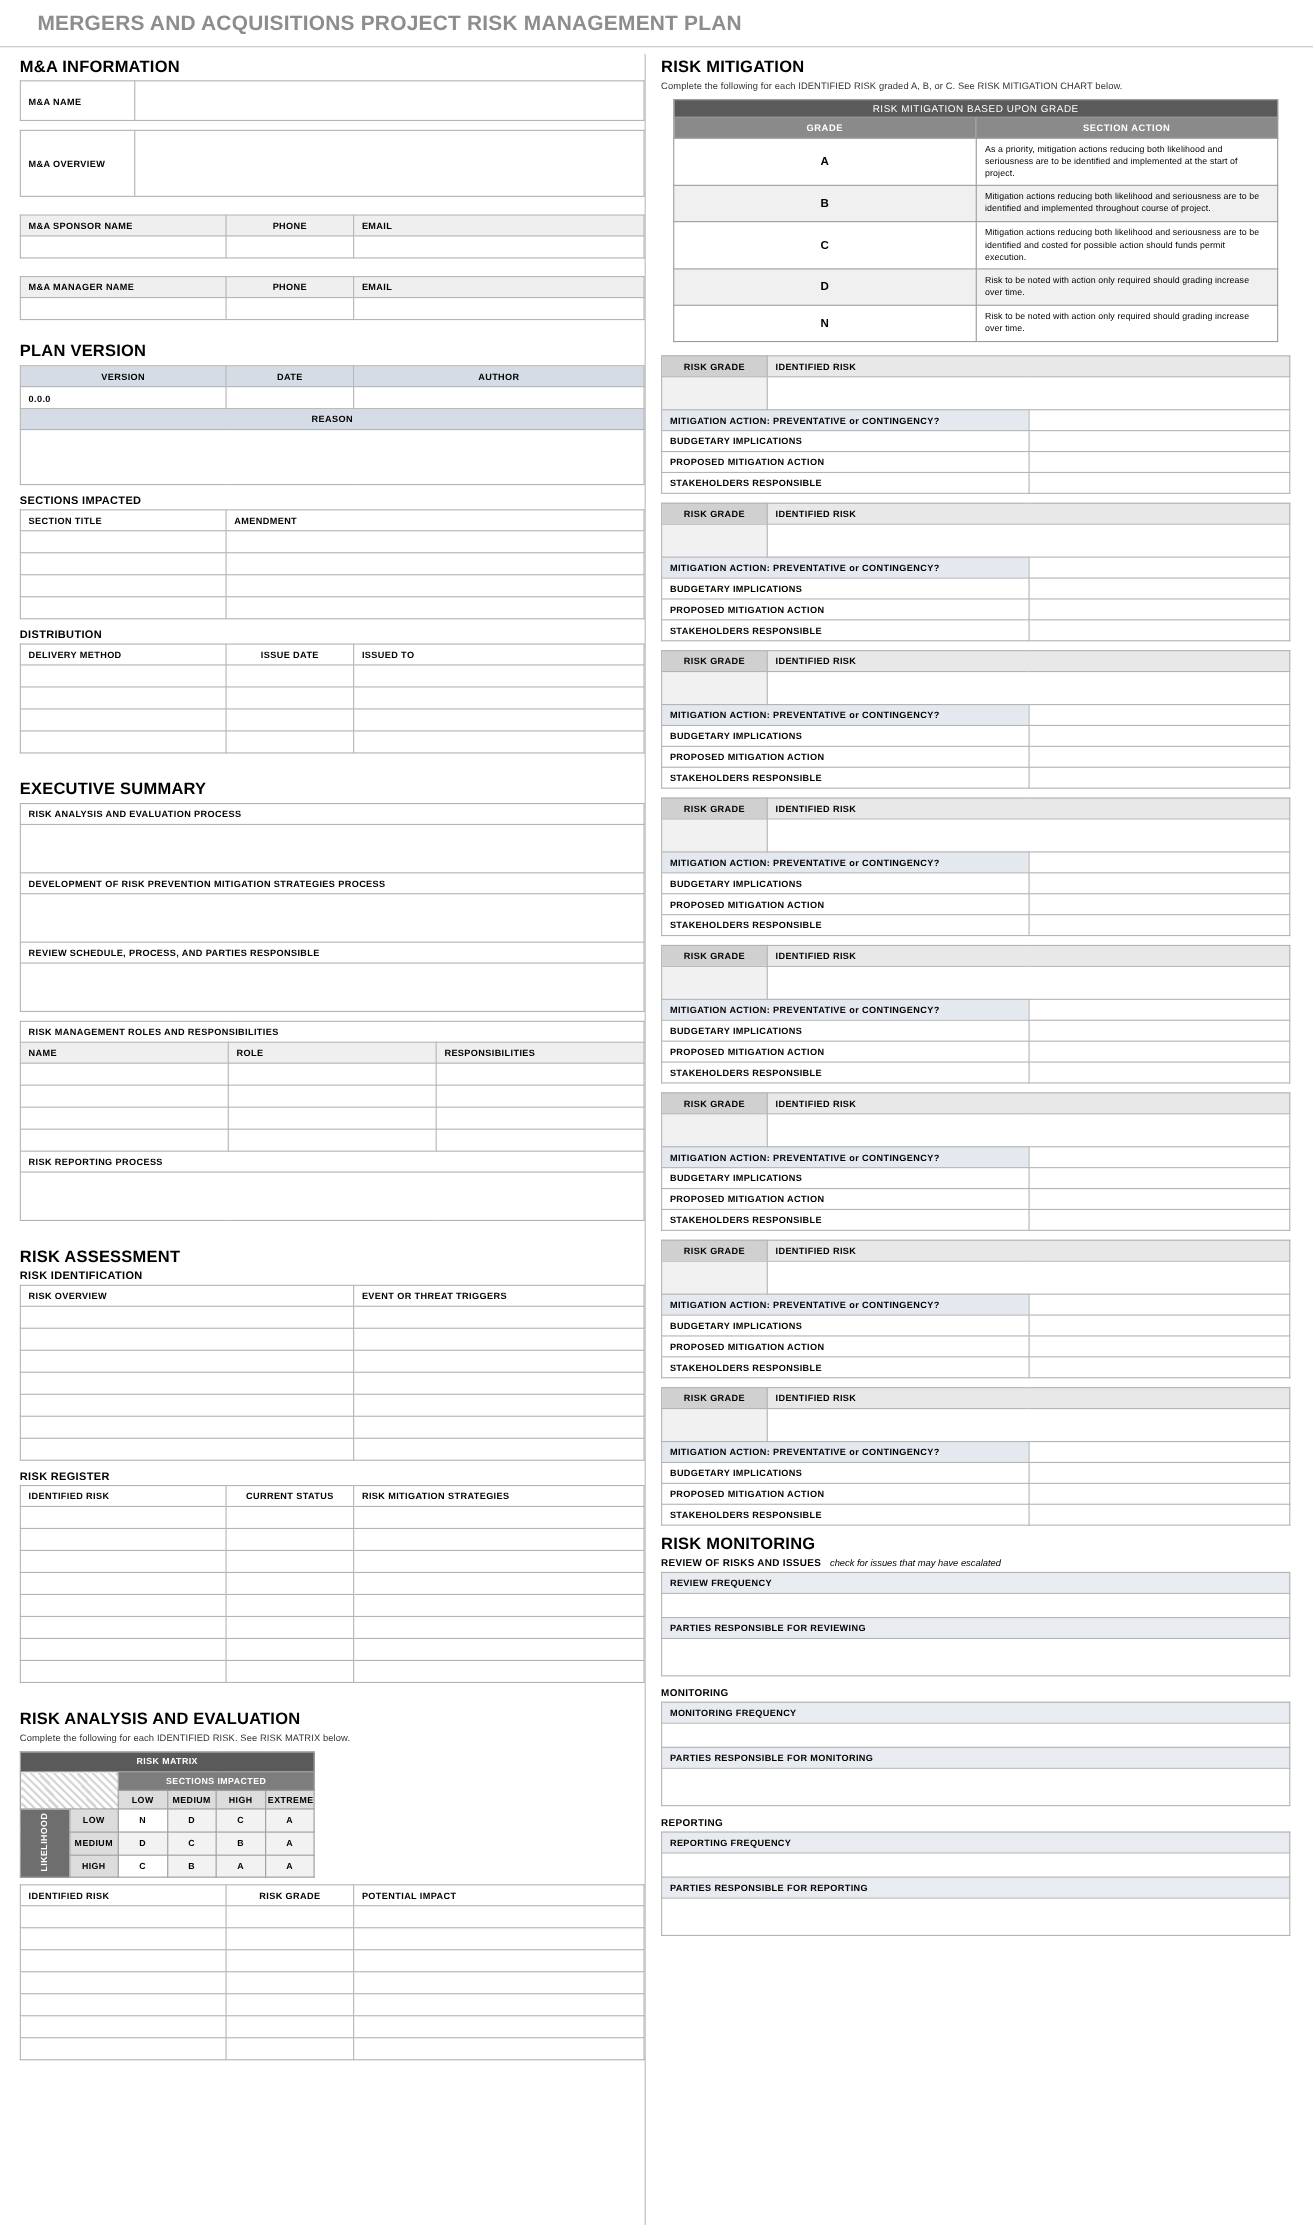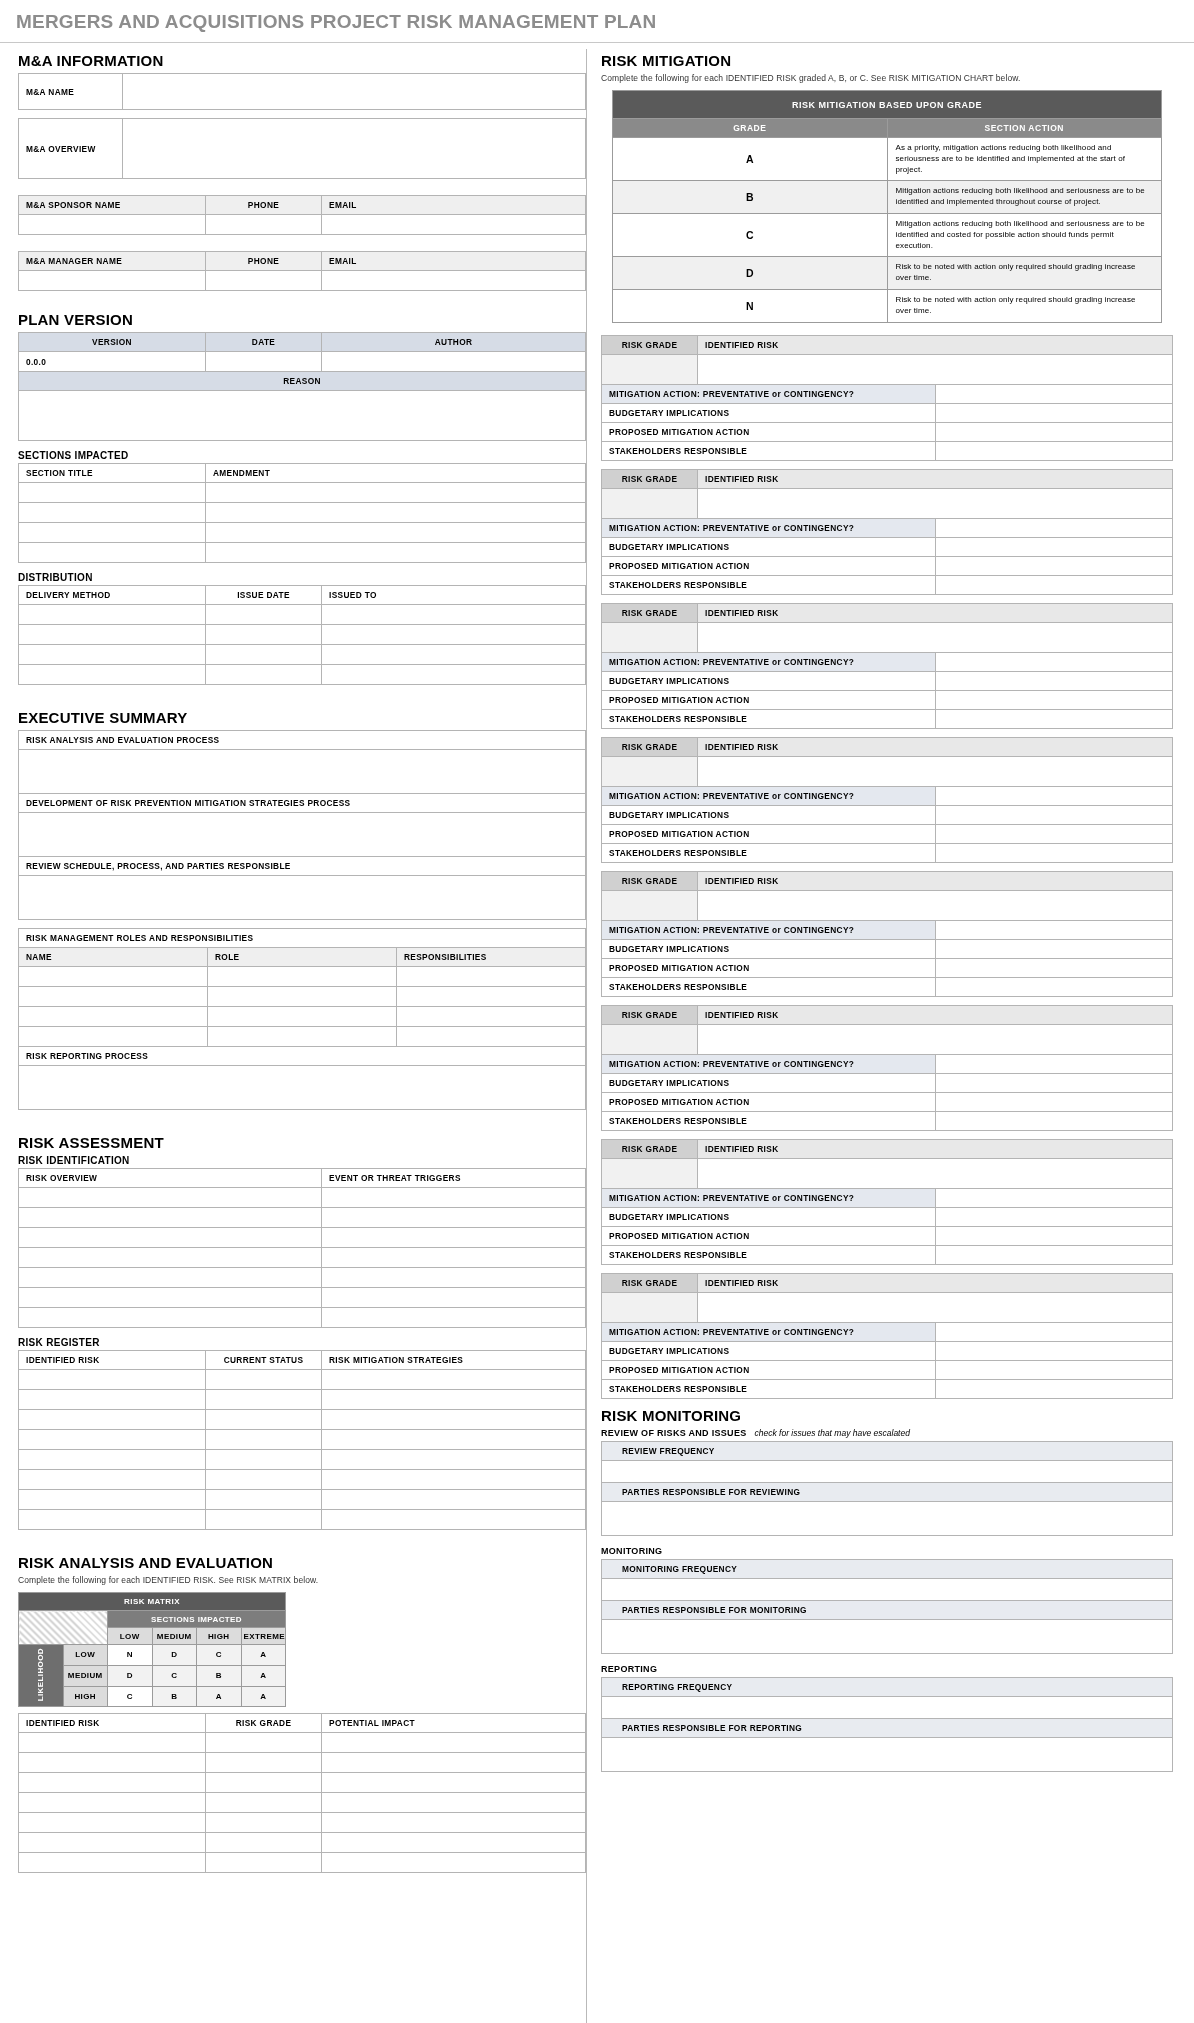--- a/index.html
+++ b/index.html
@@ -11,21 +11,21 @@
     color:#000;
     position:relative;
     overflow:hidden;
   }
   .page { width:1194px; height:2023px; position:relative; padding:0; }
 
   
   .doc-title {
     font-size:19px; font-weight:bold; color:#8d8d8d;
     letter-spacing:0.2px;
-    padding:11px 0 9px 16px;
+    padding:11px 0 9px 34px;
   }
   .title-rule { border-bottom:1px solid #c8c8c8; }
 
   
   .cols { display:flex; align-items:flex-start; }
   .col-left { width:586px; padding:9px 0 0 18px; }
   .col-div { width:1px; background:#b9b9b9; align-self:stretch; margin-top:6px; height:1985px;}
   .col-right { width:600px; padding:9px 14px 0 14px; }
 
   
@@ -93,22 +93,22 @@
     background:#6e6e6e; color:#fff; width:17px;
     font-size:7.5px; letter-spacing:0.6px;
   }
   .mx-like span {
     writing-mode:vertical-rl; transform:rotate(180deg); display:inline-block;
   }
 
   
   table.grade { border-collapse:collapse; width:100%; table-layout:fixed; margin-top:4px; }
   table.grade td, table.grade th { border:1px solid #9b9b9b; vertical-align:middle; }
-  .g-title { background:#5a5a5a; color:#fff; font-size:9px; font-weight:bold;
-             text-align:center; height:28px; letter-spacing:0.5px; }
+  .g-title { background:#5a5a5a; color:#fff; font-size:9px; font-weight:normal;
+             text-align:center; height:16px; letter-spacing:0.5px; }
   .g-hdr { background:#8a8a8a; color:#fff; font-size:8.5px; font-weight:bold;
            text-align:center; height:19px; letter-spacing:0.5px; }
   .g-letter { text-align:center; font-size:10.5px; font-weight:bold; width:88px; }
   .g-text { font-size:8px; padding:5px 8px; line-height:1.35; letter-spacing:0.1px; }
   tr.g-alt td { background:#f0f0f0; }
 
   
   table.mblock { border-collapse:collapse; width:100%; table-layout:fixed; margin-bottom:8px; }
   table.mblock td { border:1px solid #b4b4b4; font-size:8.3px; font-weight:bold;
                     letter-spacing:0.35px; padding:4px 7px; vertical-align:middle; }
@@ -117,21 +117,21 @@
   td.mb-grade-v { background:#f1f1f1; height:30px; }
   td.mb-blank   { background:#fff; height:30px; }
   td.mb-q       { background:#e4e8ef; width:240px; height:18px; }
   td.mb-qv      { background:#fff; height:18px; }
   td.mb-lbl     { background:#fff; width:150px; height:18px; }
   td.mb-val     { background:#fff; height:18px; }
 
   
   table.mon { border-collapse:collapse; width:100%; table-layout:fixed; margin-bottom:2px; }
   table.mon td { border:1px solid #b4b4b4; font-size:8.3px; font-weight:bold;
-                 letter-spacing:0.35px; padding:4px 20px; }
+                 letter-spacing:0.35px; padding:4px 7px; }
   td.mon-h { background:#e8ebf0; height:16px; }
   td.mon-b { background:#fff; height:22px; }
   td.mon-b2 { background:#fff; height:34px; }
   .rm-head { display:flex; align-items:center; gap:8px; margin:3px 0 3px 0; }
   .rm-head .t { font-size:9px; font-weight:bold; letter-spacing:0.3px; }
   .rm-head .n { font-size:8.5px; font-style:italic; }
   .small-cap { font-size:9px; font-weight:bold; letter-spacing:0.3px; margin:10px 0 3px 0; }
 </style>
 </head>
 <body>

